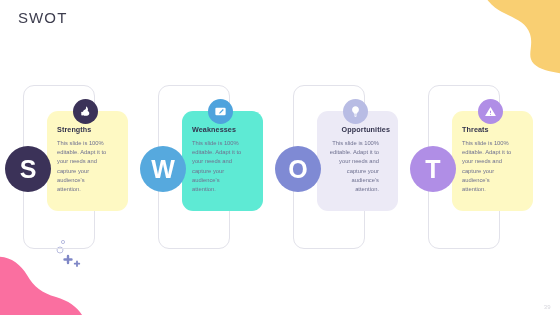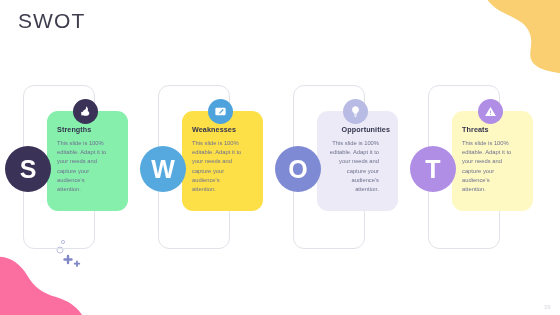--- a/index.html
+++ b/index.html
@@ -42,21 +42,21 @@
     width: 40px;
     height: 46px;
     pointer-events: none;
   }
 
   
   .slide-title {
     position: absolute;
     left: 18px;
     top: 9px;
-    font-size: 21px;
+    font-size: 15px;
     letter-spacing: 1.1px;
     color: #3d3d4e;
     font-weight: 400;
   }
 
   
   .page-num {
     position: absolute;
     right: 9px;
     bottom: 5px;
@@ -171,36 +171,36 @@
     <path d="M16,26 l0,-7 M12.5,22.5 l7,0" stroke="#7f87c6" stroke-width="2.4" stroke-linecap="round"></path>
     <path d="M25,29 l0,-4.6 M22.7,26.7 l4.6,0" stroke="#7f87c6" stroke-width="1.8" stroke-linecap="round"></path>
   </svg>
 
   <div class="slide-title">SWOT</div>
 
   <div class="swot-row">
 
     <div class="swot-item" style="left:18px;">
       <div class="ghost-card"></div>
-      <div class="fill-card" style="background:#86efac;">
+      <div class="fill-card" style="background:#fef9c3;">
         <div class="card-heading">Strengths</div>
         <div class="card-body">This slide is 100% editable. Adapt it to your needs and capture your audience's attention.</div>
       </div>
       <div class="icon-badge" style="background:#3b3258;">
         <svg width="13" height="13" viewBox="0 0 24 24" fill="#ffffff">
           <path d="M7 15c0-3 1.2-5 3.4-6.2C12 7.9 13 7 13 5.4V3.6c0-.5.6-.8 1-.5 1.6 1.2 2.6 3 2.6 5.1 0 1-.2 1.9-.7 2.7 1.8.6 3.1 2.3 3.1 4.3 0 2.5-2 4.5-4.5 4.5H9.5C8.1 19.7 7 17.6 7 15z"></path>
           <rect x="4.2" y="12.6" width="3.4" height="7" rx="1.4"></rect>
         </svg>
       </div>
       <div class="letter-circle" style="background:#3b3258;">S</div>
     </div>
 
     <div class="swot-item" style="left:153px;">
       <div class="ghost-card"></div>
-      <div class="fill-card" style="background:#fde047;">
+      <div class="fill-card" style="background:#5eead4;">
         <div class="card-heading">Weaknesses</div>
         <div class="card-body">This slide is 100% editable. Adapt it to your needs and capture your audience's attention.</div>
       </div>
       <div class="icon-badge" style="background:#4ea3dd;">
         <svg width="13" height="13" viewBox="0 0 24 24">
           <rect x="2.5" y="5" width="19" height="14" rx="2.2" fill="#ffffff"></rect>
           <path d="M16.4 7.6l1.6 1.6-6.2 6.2-2.2.6.6-2.2z" fill="#4ea3dd"></path>
         </svg>
       </div>
       <div class="letter-circle" style="background:#56a9de;">W</div>

